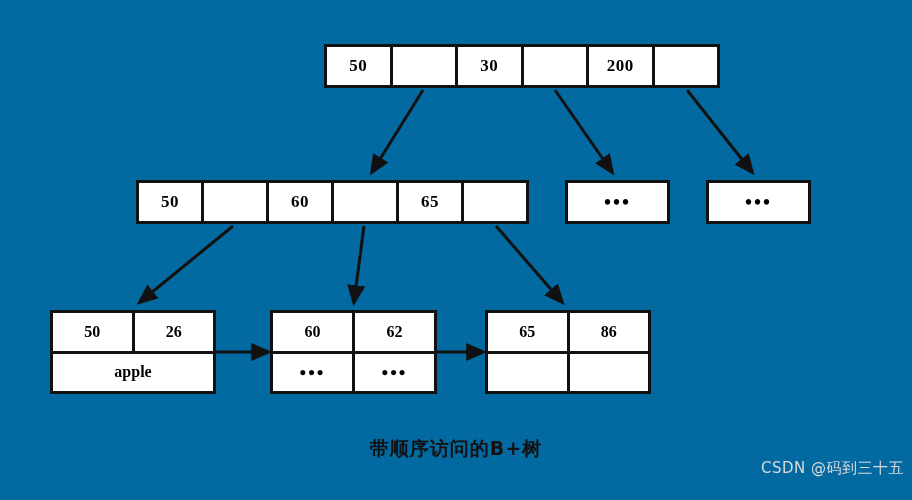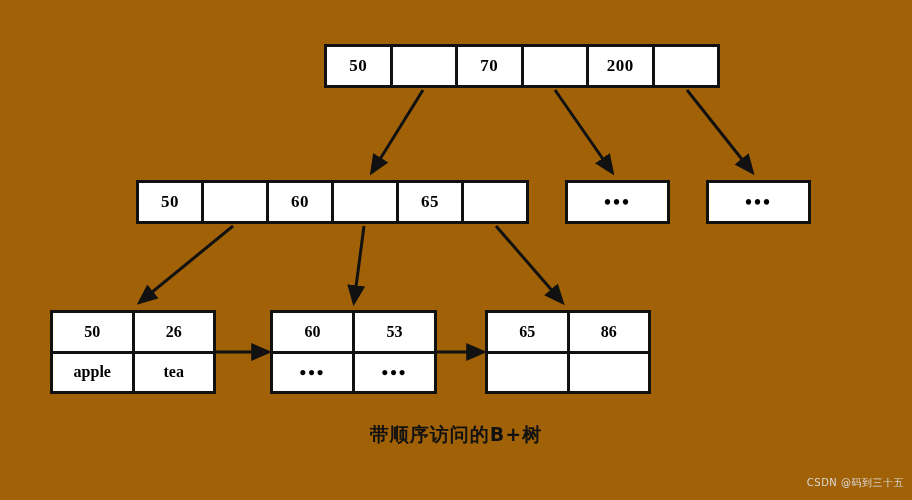--- a/index.html
+++ b/index.html
@@ -7,21 +7,21 @@
     padding: 0;
     background: #ffffff;
   }
   body {
     font-family: "Liberation Serif", "DejaVu Serif", serif;
   }
   #canvas {
     position: relative;
     width: 912px;
     height: 500px;
-    background: #a16207;
+    background: #0369a1;
     overflow: hidden;
   }
   
   #edges {
     position: absolute;
     left: 0;
     top: 0;
     width: 912px;
     height: 500px;
     pointer-events: none;
@@ -100,36 +100,36 @@
   }
   .leaf-cell.dots {
     font-size: 19px;
     letter-spacing: 2px;
     line-height: 1;
   }
   
   #caption {
     position: absolute;
     left: 0;
-    top: 422px;
+    top: 436px;
     width: 912px;
     text-align: center;
     font-family: "DejaVu Sans", "Liberation Sans", sans-serif;
     font-weight: bold;
     font-size: 19px;
     color: #111111;
     letter-spacing: 1px;
   }
   
   #watermark {
     position: absolute;
     right: 8px;
-    bottom: 10px;
+    bottom: 22px;
     font-family: "DejaVu Sans", "Liberation Sans", sans-serif;
-    font-size: 10px;
+    font-size: 15px;
     color: #d9d9d9;
     letter-spacing: 0.5px;
     white-space: nowrap;
   }
 </style>
 </head>
 <body>
 
 <div id="canvas">
 
@@ -153,21 +153,21 @@
     <line x1="496" y1="226" x2="562" y2="302" stroke="#111111" stroke-width="3" marker-end="url(#arrowhead)"></line>
 
     <line x1="216" y1="352" x2="268" y2="352" stroke="#111111" stroke-width="3" marker-end="url(#arrowhead)"></line>
 
     <line x1="437" y1="352" x2="483" y2="352" stroke="#111111" stroke-width="3" marker-end="url(#arrowhead)"></line>
   </svg>
 
   <div class="node internal" id="root-node" style="left:324px; top:44px; width:396px;">
     <div class="cell">50</div>
     <div class="cell"></div>
-    <div class="cell">70</div>
+    <div class="cell">30</div>
     <div class="cell"></div>
     <div class="cell">200</div>
     <div class="cell"></div>
   </div>
 
   <div class="node internal" id="internal-node" style="left:136px; top:180px; width:393px;">
     <div class="cell">50</div>
     <div class="cell"></div>
     <div class="cell">60</div>
     <div class="cell"></div>
@@ -183,28 +183,27 @@
     <div class="ellipsis-glyph">•••</div>
   </div>
 
   <div class="node leaf" style="left:50px; top:310px; width:166px;">
     <div class="leaf-row">
       <div class="leaf-cell">50</div>
       <div class="leaf-cell">26</div>
     </div>
     <div class="leaf-row">
       <div class="leaf-cell">apple</div>
-      <div class="leaf-cell">tea</div>
     </div>
   </div>
 
   <div class="node leaf" style="left:270px; top:310px; width:167px;">
     <div class="leaf-row">
       <div class="leaf-cell">60</div>
-      <div class="leaf-cell">53</div>
+      <div class="leaf-cell">62</div>
     </div>
     <div class="leaf-row">
       <div class="leaf-cell dots">•••</div>
       <div class="leaf-cell dots">•••</div>
     </div>
   </div>
 
   <div class="node leaf" style="left:485px; top:310px; width:166px;">
     <div class="leaf-row">
       <div class="leaf-cell">65</div>

